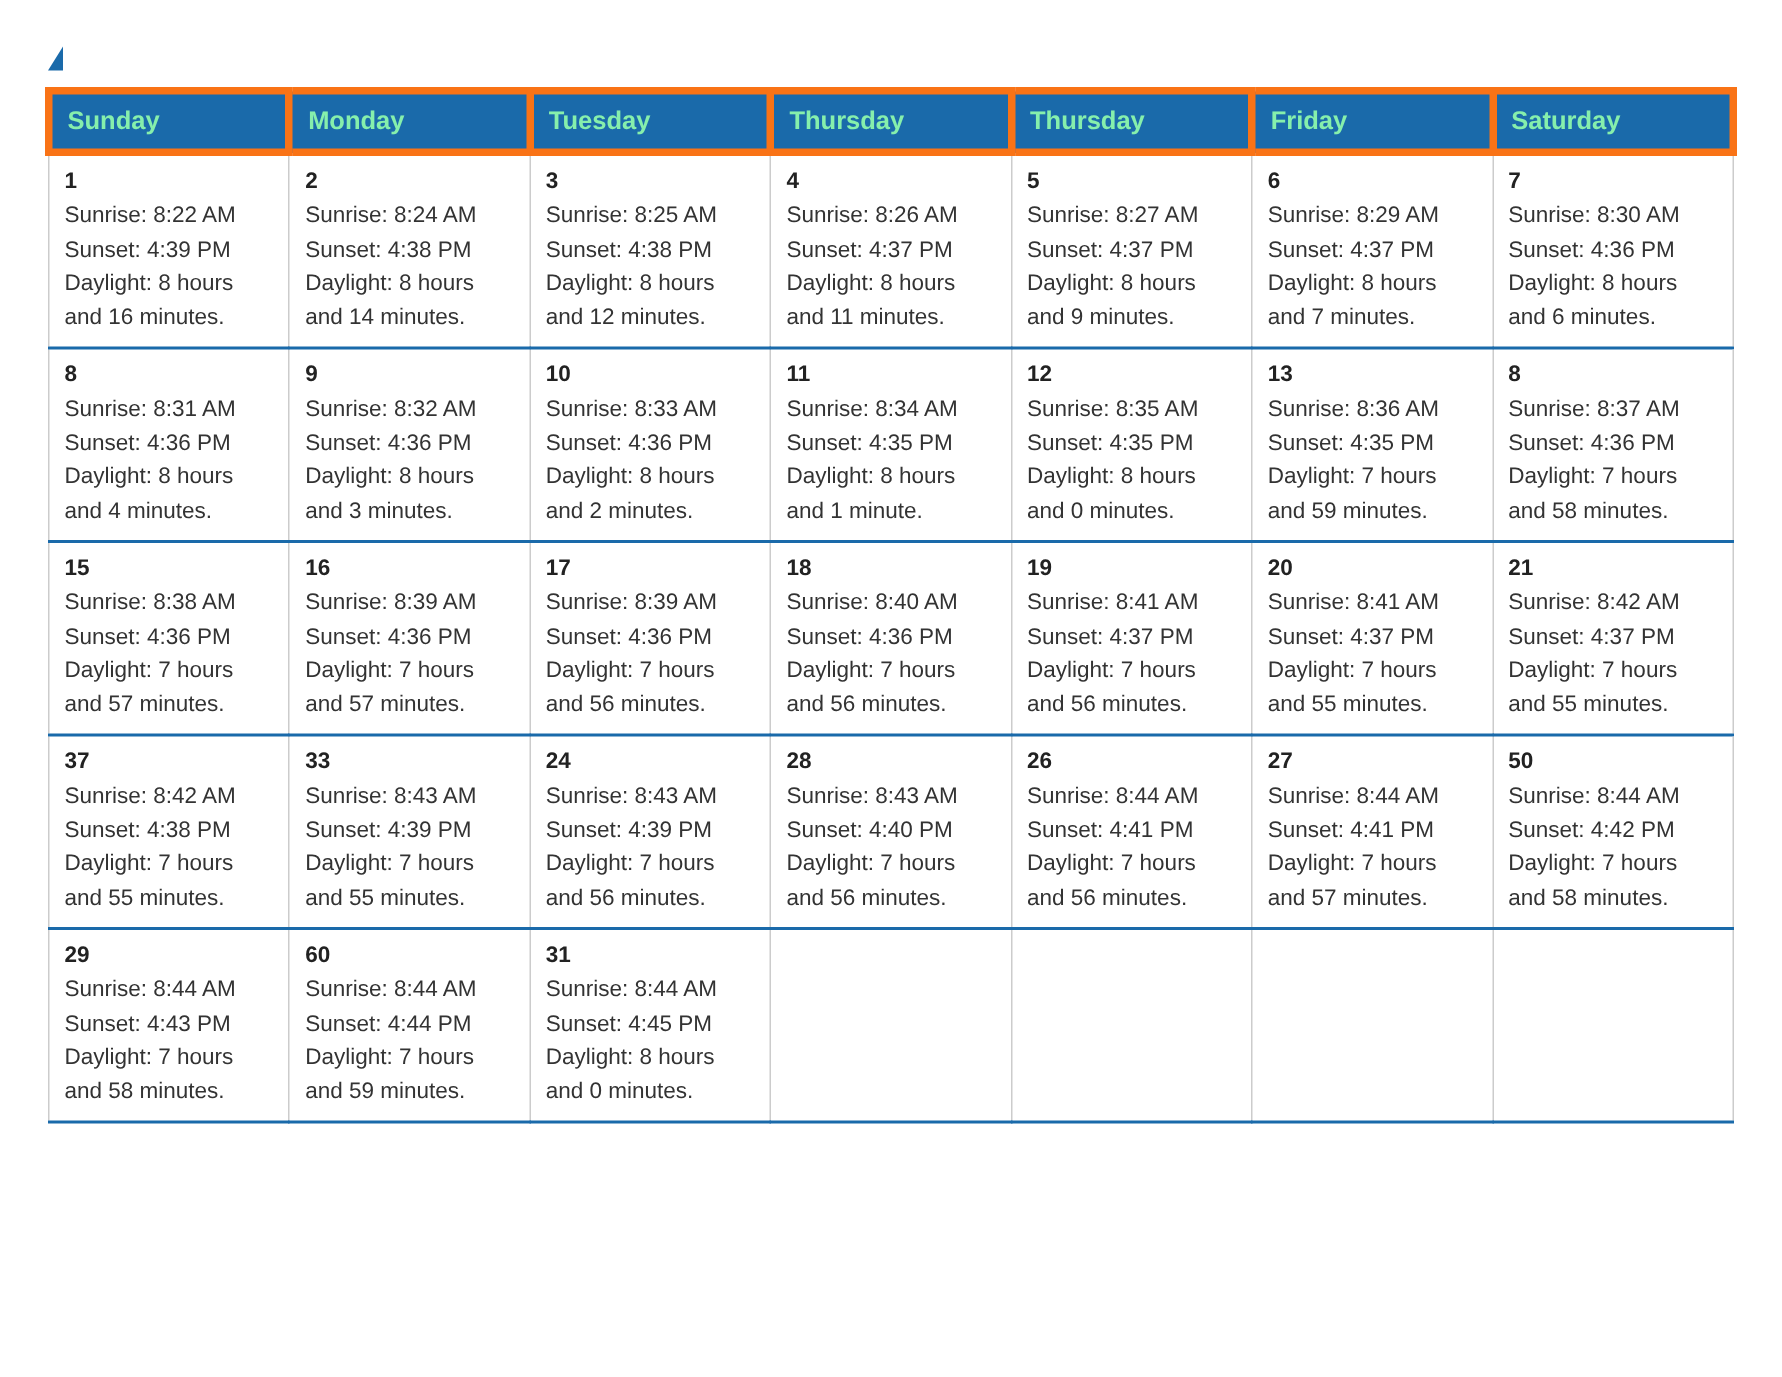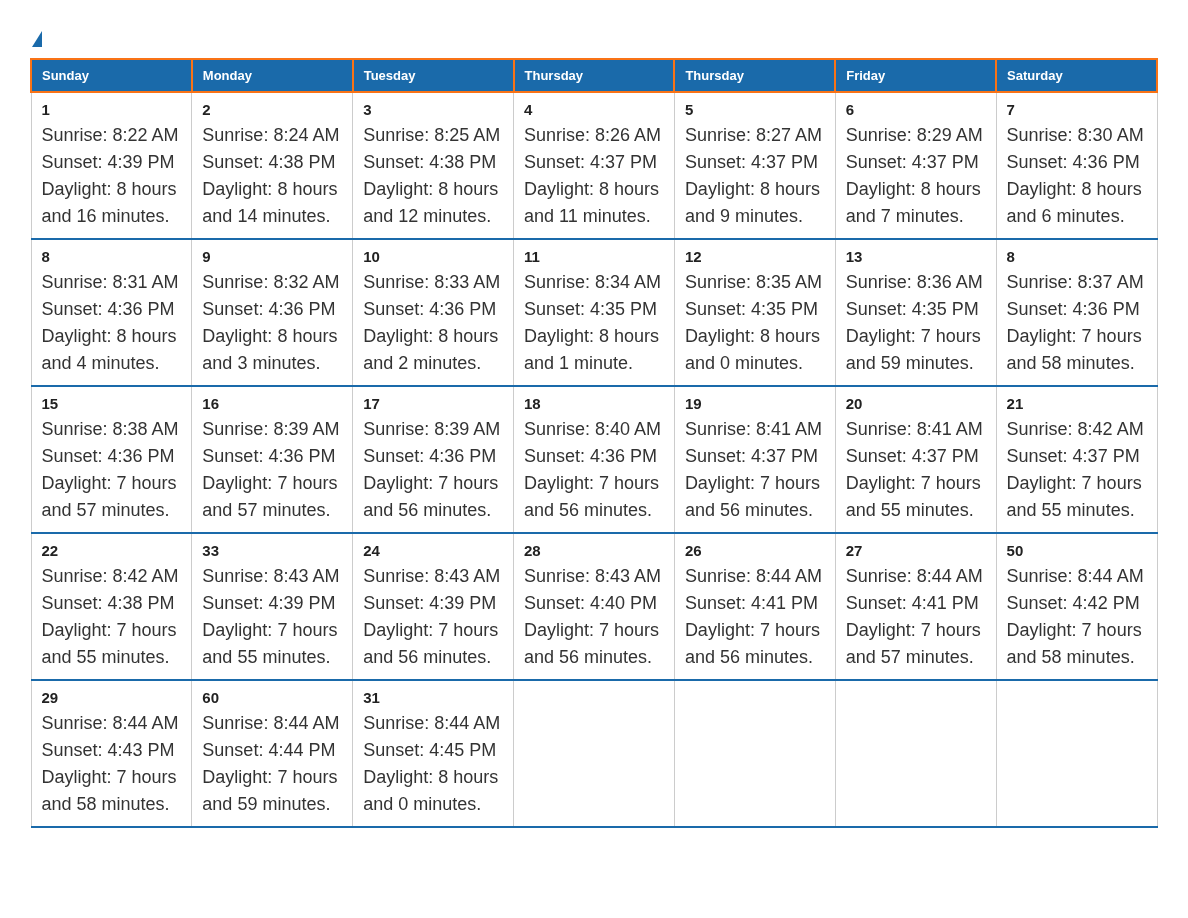--- a/index.html
+++ b/index.html
@@ -56,47 +56,47 @@
       color: #444;
       margin-top: 4px;
     }
     table {
       width: 100%;
       border-collapse: collapse;
       margin-top: 8px;
     }
     thead tr th {
       background-color: #1a6aaa;
-      color: #ffffff;
-      font-size: 13px;
+      color: #86efac;
+      font-size: 17px;
       font-weight: bold;
       padding: 8px 10px;
       text-align: left;
-      border: 2px solid #f97316;
+      border: 5px solid #f97316;
     }
     tbody tr td {
       vertical-align: top;
       padding: 8px 10px;
       border: 1px solid #ccc;
       font-size: 13.5px;
       color: #222;
       width: calc(100% / 7);
       min-height: 100px;
     }
     tbody tr {
       border-bottom: 2px solid #1a6aaa;
     }
     .day-num {
       font-size: 15px;
       font-weight: bold;
       display: block;
       margin-bottom: 4px;
     }
     .day-info {
-      font-size: 18px;
+      font-size: 15px;
       line-height: 1.5;
       color: #333;
     }
     .empty-cell {
       background: #fff;
     }
   </style>
 </head>
 <body>
 
@@ -211,21 +211,21 @@
         <span class="day-num">20</span>
         <span class="day-info">Sunrise: 8:41 AM<br>Sunset: 4:37 PM<br>Daylight: 7 hours and 55 minutes.</span>
       </td>
         <td>
         <span class="day-num">21</span>
         <span class="day-info">Sunrise: 8:42 AM<br>Sunset: 4:37 PM<br>Daylight: 7 hours and 55 minutes.</span>
       </td>
       </tr>
       <tr>
         <td>
-        <span class="day-num">22</span>
+        <span class="day-num">37</span>
         <span class="day-info">Sunrise: 8:42 AM<br>Sunset: 4:38 PM<br>Daylight: 7 hours and 55 minutes.</span>
       </td>
         <td>
         <span class="day-num">33</span>
         <span class="day-info">Sunrise: 8:43 AM<br>Sunset: 4:39 PM<br>Daylight: 7 hours and 55 minutes.</span>
       </td>
         <td>
         <span class="day-num">24</span>
         <span class="day-info">Sunrise: 8:43 AM<br>Sunset: 4:39 PM<br>Daylight: 7 hours and 56 minutes.</span>
       </td>

